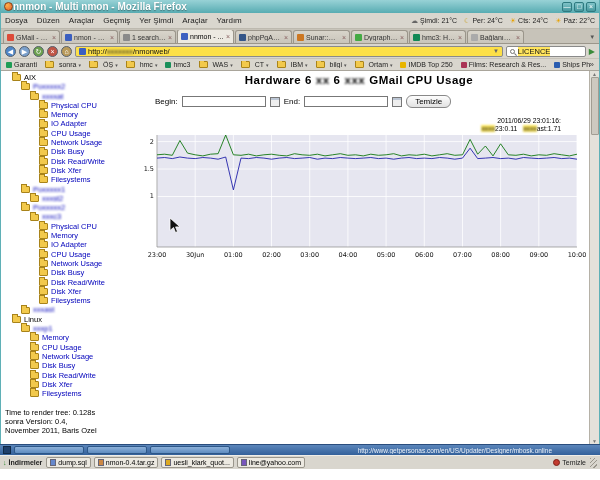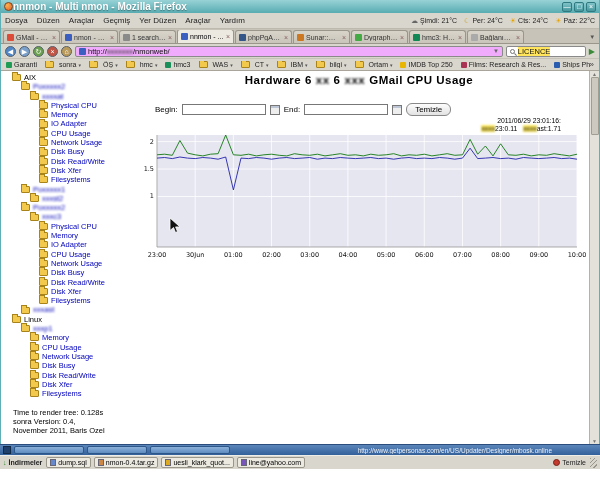--- a/index.html
+++ b/index.html
@@ -37,21 +37,21 @@
     background:linear-gradient(#d8d4ca,#c9c5bb);border:1px solid #9b968b;border-bottom:none;
     border-radius:3px 3px 0 0;font-size:7px;color:#333;overflow:hidden}
   .tab.active{background:#ece9e1;height:14px;color:#000}
   .fav{width:7px;height:7px;border-radius:1px;flex:none}
   .tab-label{white-space:nowrap;overflow:hidden;text-overflow:ellipsis;flex:1}
   .tab-close{flex:none;font-size:7px;color:#875f5f;line-height:7px}
   #tab-list-btn{font-size:7px;color:#555;align-self:center;padding:0 3px}
 
   #navbar{height:15px;background:#d9d6ce;display:flex;align-items:center;gap:3px;padding:0 4px;border-bottom:1px solid #c6c2b8}
   .nav-btn{width:11px;height:11px;border-radius:50%;font-size:7px;line-height:10px;text-align:center;color:#fff;border:1px solid #56616e;flex:none}
-  #urlbar{flex:1;height:11px;background:#f0abfc;border:1px solid #8a8a8a;border-radius:2px;display:flex;align-items:center;padding:0 3px;font-size:7.5px;gap:2px;overflow:hidden}
+  #urlbar{flex:1;height:11px;background:#fde047;border:1px solid #8a8a8a;border-radius:2px;display:flex;align-items:center;padding:0 3px;font-size:7.5px;gap:2px;overflow:hidden}
   #url-fav{width:7px;height:7px;background:#3b5fc0;border-radius:1px;flex:none}
   #url-text{white-space:nowrap;color:#111}
   #url-caret{margin-left:auto;color:#666;font-size:6px}
   #searchbox{width:80px;height:11px;background:#fff;border:1px solid #8a8a8a;border-radius:2px;display:flex;align-items:center;font-size:7.5px;padding:0 3px;gap:3px;flex:none}
   .mag{width:5px;height:5px;border:1px solid #777;border-radius:50%;position:relative;flex:none}
   .mag::after{content:'';position:absolute;width:3px;height:1px;background:#777;transform:rotate(45deg);left:3.5px;top:4.5px}
   #search-text{background:#ffe45c;color:#111}
   #go-btn{color:#3a8a3a;font-size:8px;flex:none}
 
   #bookmarksbar{height:12px;background:#d9d6ce;border-bottom:1px solid #a9a59b;display:flex;align-items:center;padding:0 5px;font-size:7px;overflow:hidden}
@@ -65,26 +65,26 @@
   #content{height:373px;background:#fff;display:flex;position:relative}
   #sidebar{width:128px;flex:none;padding-top:2px;overflow:hidden}
   .trow{height:9.3px;display:flex;align-items:center;font-size:7.5px;line-height:9.3px;white-space:nowrap}
   .tico{display:inline-block;width:9px;height:7px;background:#f2c94c;border:1px solid #a8831a;border-radius:1px;margin-right:3px;position:relative;flex:none}
   .tico::before{content:'';position:absolute;top:-3px;left:-1px;width:4px;height:2px;background:#f2c94c;border:1px solid #a8831a;border-bottom:none}
   .tico.sys{background:#9cc4e4;border-color:#3a5c80}
   .tico.sys::before{background:#9cc4e4;border-color:#3a5c80}
   .tlabel{color:#0000bb}
   .tgrp{color:#000}
   .blur{filter:blur(1.2px)}
-  #tree-footer{margin-top:10px;font-size:7.5px;color:#000;padding-left:12px;line-height:9px}
+  #tree-footer{margin-top:10px;font-size:7.5px;color:#000;padding-left:4px;line-height:9px}
 
   #main{flex:1;position:relative;overflow:hidden}
   #page-title{margin-top:3px;text-align:center;font-size:11.5px;font-weight:bold;letter-spacing:.5px;color:#000}
   #page-title span{margin:8px 2px}
-  #form-row{position:absolute;left:26px;top:32px;display:flex;align-items:center;gap:4px;font-size:8px;color:#000}
+  #form-row{position:absolute;left:26px;top:24px;display:flex;align-items:center;gap:4px;font-size:8px;color:#000}
   .finput{width:84px;height:11px;border:1px solid #777;background:#fff;font-size:7.5px;padding:0 2px}
   .cal-icon{width:10px;height:10px;background:linear-gradient(#bcc6d4 0 30%,#eee 30%);border:1px solid #777;flex:none}
   #submit-btn{height:13px;padding:0 8px;font-size:8px;border:1px solid #888;border-radius:6px;background:linear-gradient(#fdfdfd,#e2e2e2);color:#000}
 
   #legend{position:absolute;top:46px;right:28px;text-align:right;font-size:6.8px;color:#000;line-height:8px}
   .lg-entry{margin-left:6px}
   .hl{background:#ffe95e}
   #chart-svg{position:absolute;left:10px;top:60px}
   #chart-svg text{font-family:"DejaVu Sans",sans-serif}
 
@@ -125,21 +125,21 @@
       <span class="wbtn">□</span>
       <span class="wbtn">×</span>
     </div>
 
     <div id="menubar">
       <span id="menu-items">
           <span class="menu-item">Dosya</span>
           <span class="menu-item">Düzen</span>
           <span class="menu-item">Araçlar</span>
           <span class="menu-item">Geçmiş</span>
-          <span class="menu-item">Yer Düzen</span>
+          <span class="menu-item">Yer Şimdi</span>
           <span class="menu-item">Araçlar</span>
           <span class="menu-item">Yardım</span>
         </span>
       <span id="weather">
           <span class="weather-item">
             <span class="w-ico" style="color: rgb(102, 102, 102);">☁</span>
             <span>Şimdi: 21°C</span>
           </span>
           <span class="weather-item">
             <span class="w-ico" style="color: rgb(201, 162, 39);">☾</span>

